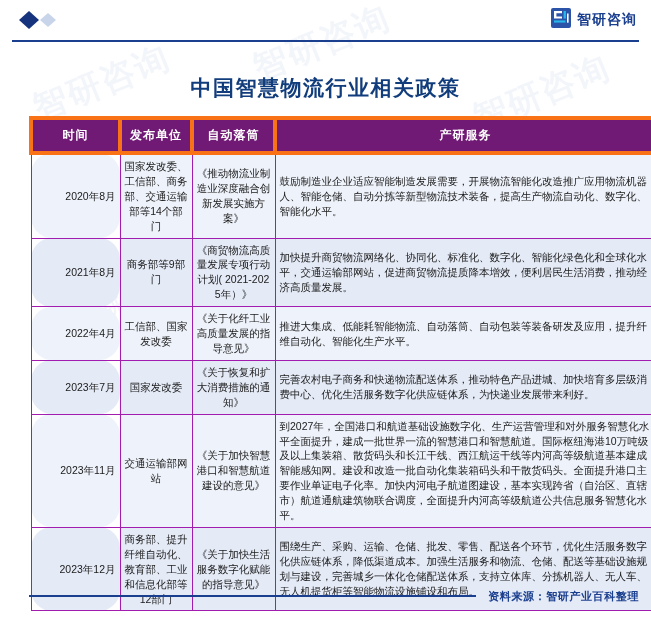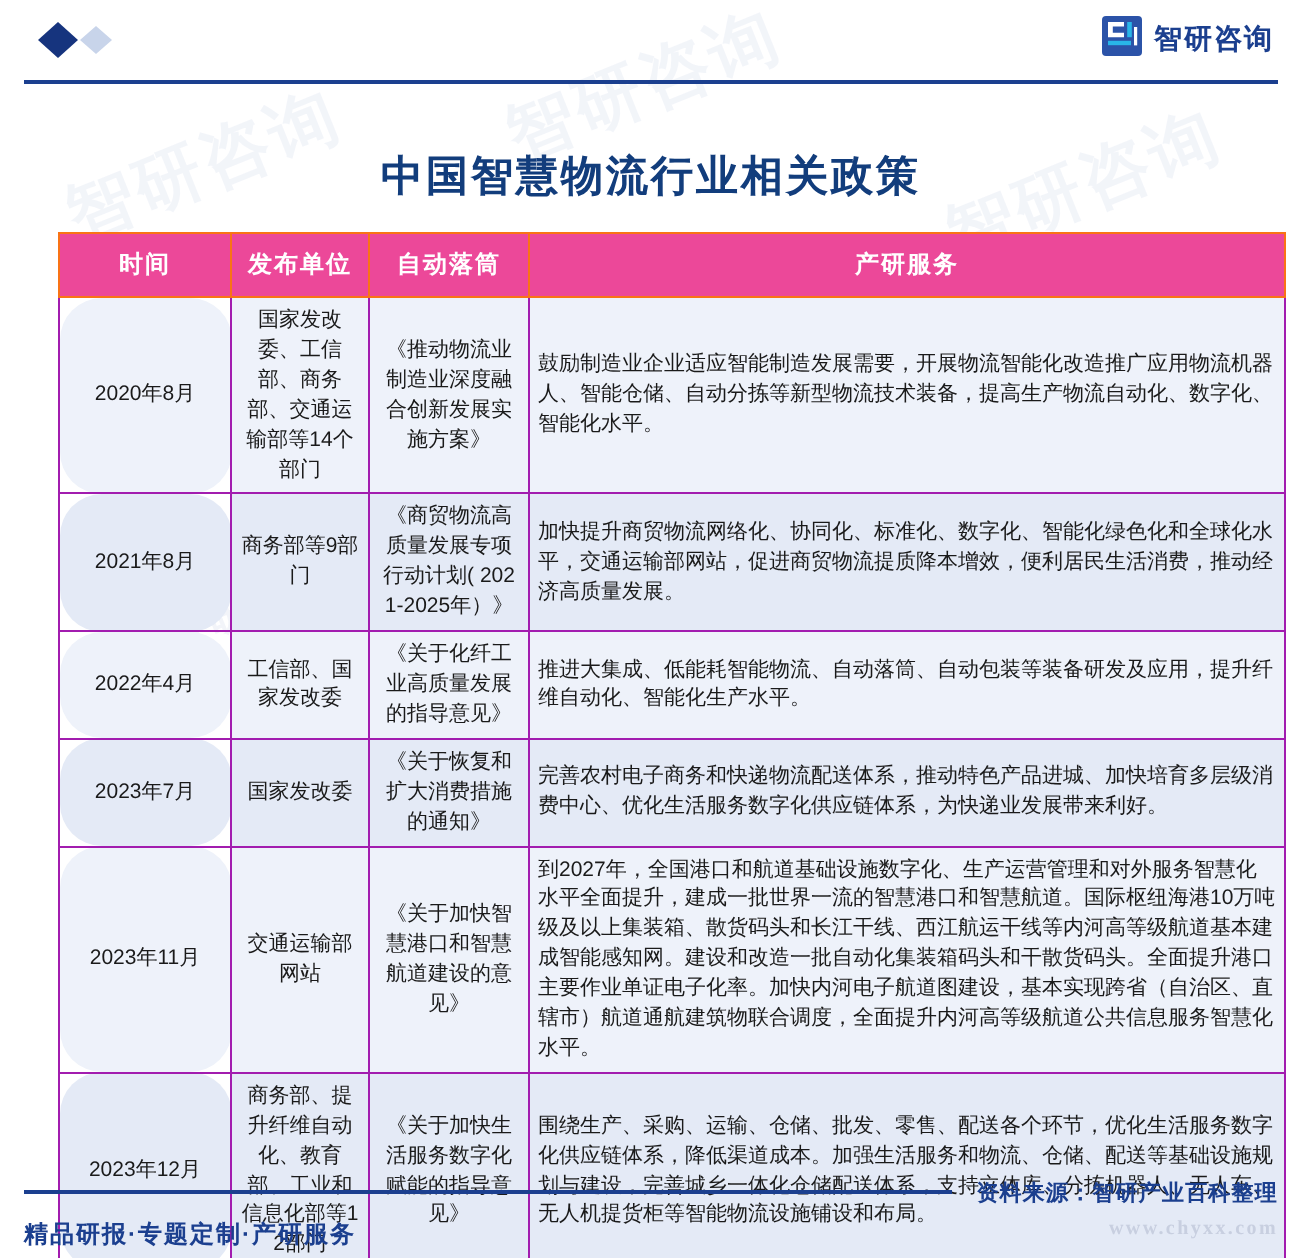--- a/index.html
+++ b/index.html
@@ -107,55 +107,55 @@
     z-index: 2;
     margin: 0 29px;
   }
   table.policy-table {
     border-collapse: collapse;
     table-layout: fixed;
     width: 593px;
     font-size: 10.5px;
   }
   table.policy-table th {
-    background: #ec4899;
+    background: #701a75;
     color: #ffffff;
     font-size: 12px;
     font-weight: 700;
     letter-spacing: 1px;
     padding: 7px 2px;
-    border: 1px solid #f97316;
+    border: 4px solid #f97316;
     text-align: center;
     vertical-align: middle;
   }
   table.policy-table td {
     border: 1px solid #a21caf;
     padding: 4px 4px;
     vertical-align: middle;
     line-height: 1.42;
     color: #1a1a1a;
     word-break: break-all;
   }
   table.policy-table tbody tr:nth-child(odd) td { background: #eef2fa; }
   table.policy-table tbody tr:nth-child(even) td { background: #e4eaf6; }
 
-  td.c-date  { text-align: center; width: 81px; border-radius: 21px; }
+  td.c-date  { text-align: right; width: 81px; border-radius: 21px; }
   td.c-unit  { text-align: center; width: 64px; }
   td.c-name  { text-align: center; width: 75px; }
   td.c-body  { text-align: left;   width: 373px; line-height: 1.5; }
 
   th.h-date { width: 81px; }
   th.h-unit { width: 64px; }
   th.h-name { width: 75px; }
   th.h-body { width: 373px; }
 
   
   .page-footer {
     position: absolute;
-    left: 0;
+    left: 17px;
     right: 0;
     bottom: 0;
     height: 42px;
     z-index: 2;
     padding: 0 12px;
     box-sizing: border-box;
   }
   .footer-rule-row {
     display: flex;
     align-items: center;
@@ -284,17 +284,13 @@
       </tr>
     </tbody>
   </table>
 </div>
 
 <div class="page-footer">
   <div class="footer-rule-row">
     <div class="footer-rule"></div>
     <div class="footer-source">资料来源：智研产业百科整理</div>
   </div>
-  <div class="footer-bottom-row">
-    <div class="footer-tagline">精品研报·专题定制·产研服务</div>
-    <div class="footer-url">www.chyxx.com</div>
-  </div>
 </div>
 
 </body></html>

